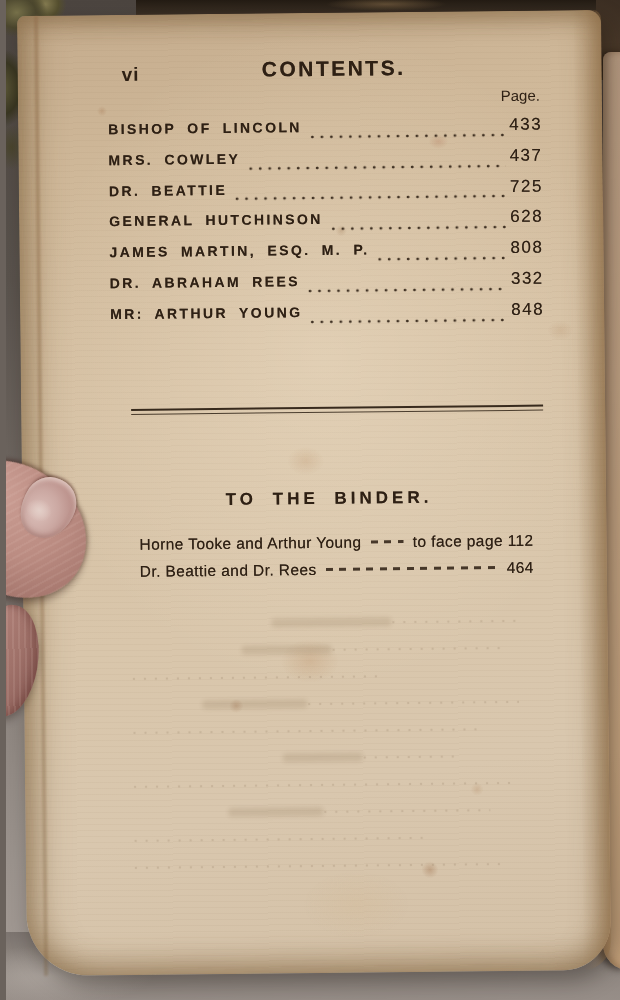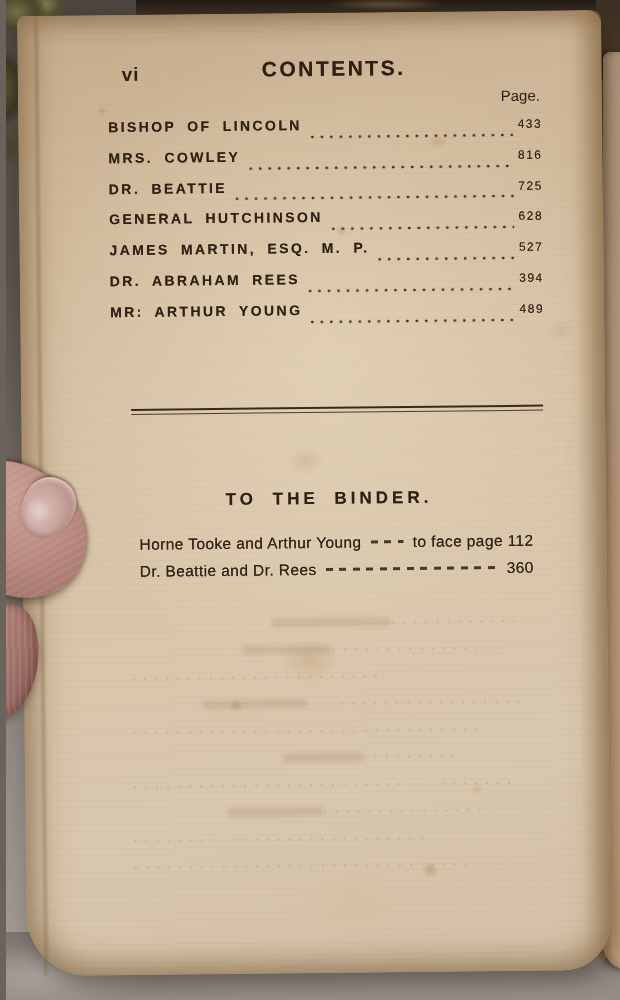--- a/index.html
+++ b/index.html
@@ -76,21 +76,21 @@
   .title{text-align:center;padding-left:18px;font-size:21px;font-weight:bold;
     letter-spacing:2.5px;text-shadow:0 0 .5px rgba(46,32,20,.7);}
   .col-label{height:18px;text-align:right;font-size:15px;padding-right:2px;}
   .toc{margin-top:10px;}
   .toc-row{display:flex;align-items:baseline;height:30.8px;}
   .entry-name{font-size:14px;font-weight:bold;letter-spacing:2.4px;word-spacing:5px;
     white-space:nowrap;text-shadow:0 0 .4px rgba(46,32,20,.6);}
   .leader{flex:1;align-self:flex-end;height:6px;margin:0 4px 8px 8px;
     background-image:radial-gradient(circle at 2px 3px, rgba(44,30,18,.88) 1.25px, transparent 1.65px);
     background-size:9.5px 6px;background-repeat:repeat-x;}
-  .entry-page{font-size:12px;letter-spacing:1.5px;white-space:nowrap;
+  .entry-page{font-size:17px;letter-spacing:1.5px;white-space:nowrap;
     text-shadow:0 0 .4px rgba(46,32,20,.6);}
   .rule{margin:74px 2px 0 20px;height:3.5px;
     border-top:2.3px solid rgba(42,29,17,.92);
     border-bottom:1.4px solid rgba(42,29,17,.82);}
   .binder-title{margin-top:76px;text-align:center;font-size:17px;font-weight:bold;
     letter-spacing:4px;word-spacing:7px;text-shadow:0 0 .4px rgba(46,32,20,.6);}
   .binder{margin:20px 13px 0 27px;}
   .b-row{display:flex;align-items:center;height:27px;font-size:15.5px;}
   .b-label,.b-target{white-space:nowrap;letter-spacing:.4px;
     text-shadow:0 0 .45px rgba(46,32,20,.75);}
@@ -162,62 +162,62 @@
 
       <div class="toc">
         <div class="toc-row">
           <span class="entry-name">BISHOP OF LINCOLN</span>
           <span class="leader"></span>
           <span class="entry-page">433</span>
         </div>
         <div class="toc-row">
           <span class="entry-name">MRS. COWLEY</span>
           <span class="leader"></span>
-          <span class="entry-page">816</span>
+          <span class="entry-page">437</span>
         </div>
         <div class="toc-row">
           <span class="entry-name">DR. BEATTIE</span>
           <span class="leader"></span>
           <span class="entry-page">725</span>
         </div>
         <div class="toc-row">
           <span class="entry-name">GENERAL HUTCHINSON</span>
           <span class="leader"></span>
           <span class="entry-page">628</span>
         </div>
         <div class="toc-row">
           <span class="entry-name">JAMES MARTIN, ESQ. M. P.</span>
           <span class="leader"></span>
-          <span class="entry-page">527</span>
+          <span class="entry-page">808</span>
         </div>
         <div class="toc-row">
           <span class="entry-name">DR. ABRAHAM REES</span>
           <span class="leader"></span>
-          <span class="entry-page">394</span>
+          <span class="entry-page">332</span>
         </div>
         <div class="toc-row">
           <span class="entry-name">MR: ARTHUR YOUNG</span>
           <span class="leader"></span>
-          <span class="entry-page">489</span>
+          <span class="entry-page">848</span>
         </div>
       </div>
 
       <div class="rule"></div>
 
       <div class="binder-title">TO THE BINDER.</div>
       <div class="binder">
         <div class="b-row">
           <span class="b-label">Horne Tooke and Arthur Young</span>
           <span class="dashes"></span>
           <span class="b-target">to face page 112</span>
         </div>
         <div class="b-row">
           <span class="b-label">Dr. Beattie and Dr. Rees</span>
           <span class="dashes"></span>
-          <span class="b-target">360</span>
+          <span class="b-target">464</span>
         </div>
       </div>
 
       <div class="ghost">
         <div class="g-row g1">
             <span class="g-blob"></span>
             <span class="g-dots"></span>
           </div>
         <div class="g-row g2">
             <span class="g-blob"></span>

